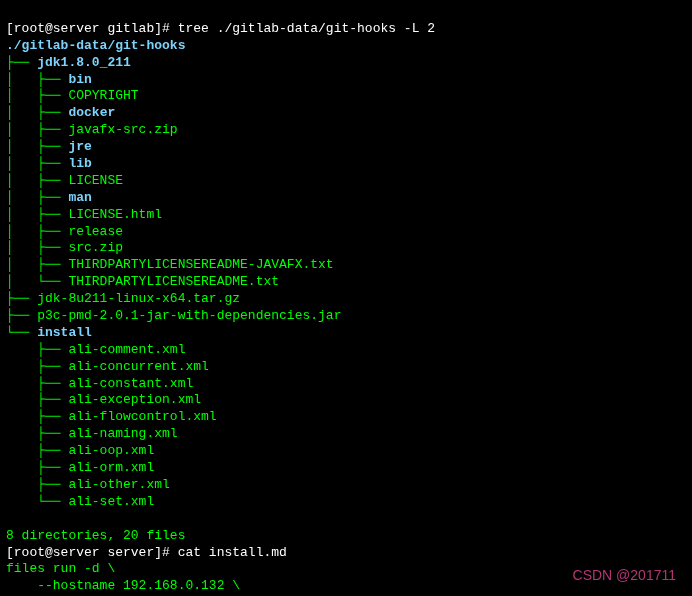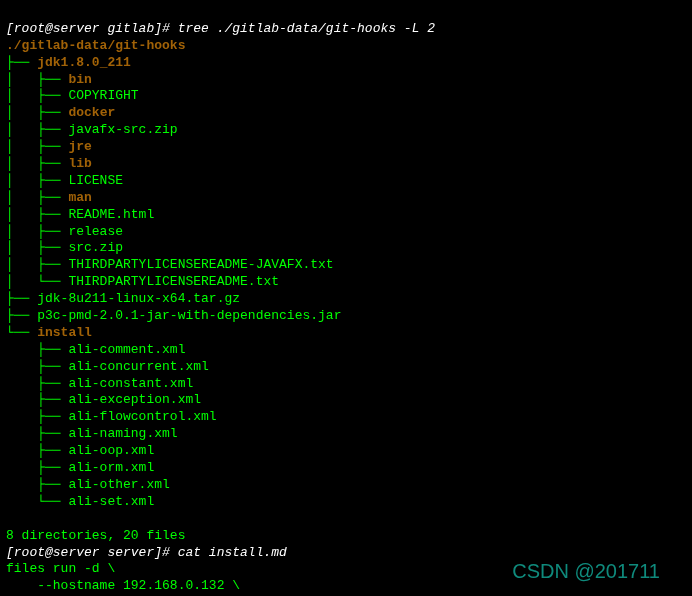--- a/index.html
+++ b/index.html
@@ -12,48 +12,48 @@
       width: 692px;
       height: 596px;
       overflow: hidden;
       position: relative;
     }
     .terminal {
       padding: 4px 6px;
       white-space: pre;
     }
     .green { color: #00ff00; }
-    .white { color: #ffffff; font-style: italic; }
-    .blue { color: #a16207; font-weight: bold; margin-top: 12px; }
+    .white { color: #ffffff; }
+    .blue { color: #7dd3fc; font-weight: bold; margin-top: 12px; }
     .watermark {
       position: absolute;
       bottom: 12px;
-      right: 32px;
-      color: #14b8a6;
+      right: 16px;
+      color: #ec4899;
       font-family: Arial, sans-serif;
-      font-size: 20px;
+      font-size: 14px;
       opacity: 0.75;
     }
   </style>
 </head>
 <body>
 
 <div class="terminal">
 <span class="white">[root@server gitlab]# tree ./gitlab-data/git-hooks -L 2</span>
 <span class="blue">./gitlab-data/git-hooks</span>
 <span class="green">├── </span><span class="blue">jdk1.8.0_211</span>
 <span class="green">│   ├── </span><span class="blue">bin</span>
 <span class="green">│   ├── COPYRIGHT</span>
 <span class="green">│   ├── </span><span class="blue">docker</span>
 <span class="green">│   ├── javafx-src.zip</span>
 <span class="green">│   ├── </span><span class="blue">jre</span>
 <span class="green">│   ├── </span><span class="blue">lib</span>
 <span class="green">│   ├── LICENSE</span>
 <span class="green">│   ├── </span><span class="blue">man</span>
-<span class="green">│   ├── README.html</span>
+<span class="green">│   ├── LICENSE.html</span>
 <span class="green">│   ├── release</span>
 <span class="green">│   ├── src.zip</span>
 <span class="green">│   ├── THIRDPARTYLICENSEREADME-JAVAFX.txt</span>
 <span class="green">│   └── THIRDPARTYLICENSEREADME.txt</span>
 <span class="green">├── jdk-8u211-linux-x64.tar.gz</span>
 <span class="green">├── p3c-pmd-2.0.1-jar-with-dependencies.jar</span>
 <span class="green">└── </span><span class="blue">install</span>
 <span class="green">    ├── ali-comment.xml</span>
 <span class="green">    ├── ali-concurrent.xml</span>
 <span class="green">    ├── ali-constant.xml</span>

